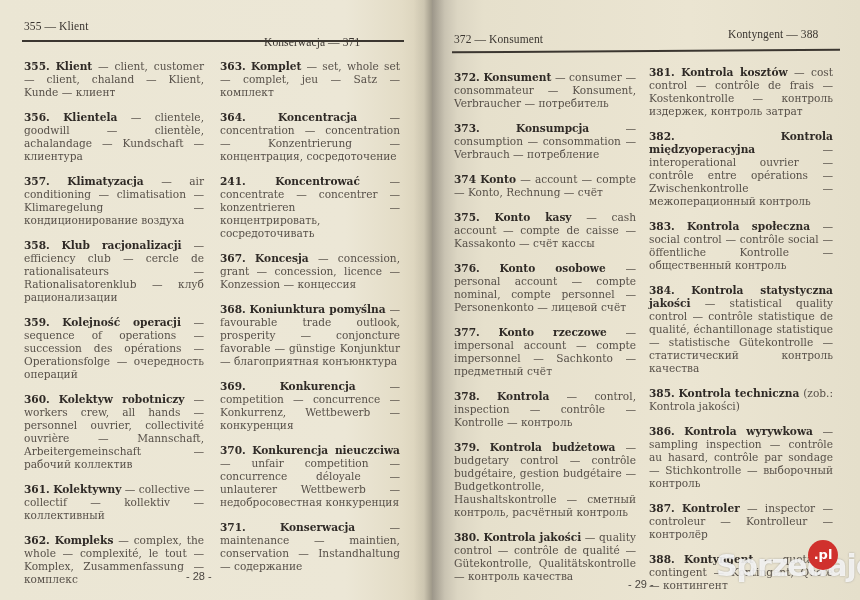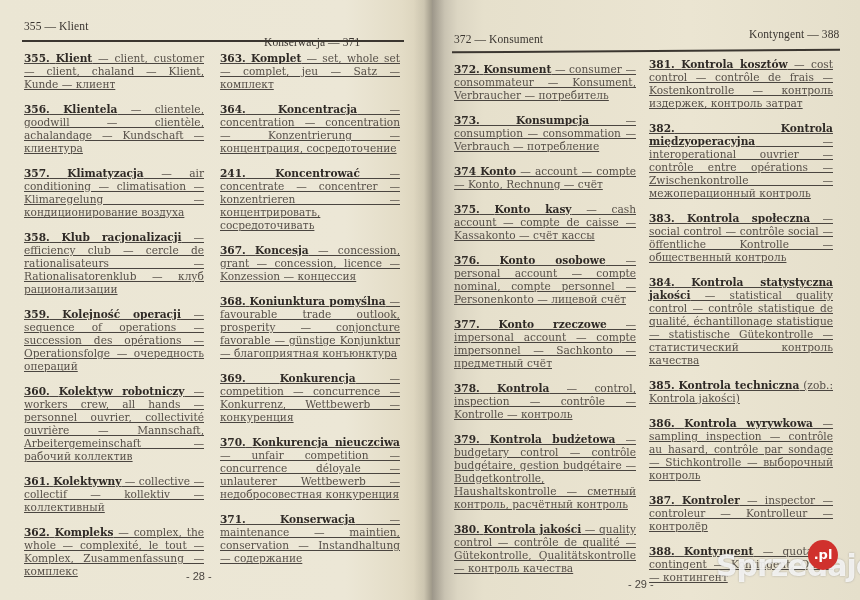--- a/index.html
+++ b/index.html
@@ -28,21 +28,21 @@
   .running-head {
     position:absolute; font-size:11.5px; white-space:nowrap;
     font-family:"Liberation Serif", serif; letter-spacing:0.1px;
   }
   .head-rule { position:absolute; height:2px; background:#3b3630; }
   .col {
     position:absolute; font-size:10.6px; line-height:13px;
     font-family:"DejaVu Serif", serif; color:#4a4540;
     text-align:justify;
   }
-  .entry { margin:0 0 12px 0; hyphens:manual;text-decoration:underline; }
+  .entry { margin:8px 0 12px 0; hyphens:manual; }
   .entry .num { font-weight:bold; color:#2f2a26; }
   .entry .term { font-weight:bold; color:#2f2a26; }
   .entry .def { color:#575049; }
   .folio { position:absolute; font-size:11px; font-family:"Liberation Sans", sans-serif; color:#4a4540; }
   .watermark {
     position:absolute; left:716px; top:548px; font-family:"DejaVu Sans", sans-serif;
     font-weight:bold; font-size:30px; color:rgba(255,255,255,0.82);
     letter-spacing:-1px; text-shadow:0 0 2px rgba(120,120,120,0.6);
   }
   .watermark-badge {
@@ -82,21 +82,21 @@
         <div class="entry"><span class="num">371.</span> <span class="term">Konserwacja</span><span class="def"> — maintenance — maintien, conservation — Instandhaltung — содержание</span></div>
       </div>
 
     <div class="folio" style="left:186px; top:570px;">- 28 -</div>
   </div>
 
   <div class="spine"></div>
 
   <div class="page right">
     <div class="running-head" style="left:22px; top:33px;">372 — Konsument</div>
-    <div class="running-head" style="left:296px; top:28px;margin-left:21px;">Kontyngent — 388</div>
+    <div class="running-head" style="left:296px; top:28px;">Kontyngent — 388</div>
     <div class="head-rule" style="left:20px; top:50px; width:388px; transform:rotate(-0.4deg);"></div>
 
     <div class="col" style="left:22px; top:63px; width:182px;">
         <div class="entry"><span class="num">372.</span> <span class="term">Konsument</span><span class="def"> — consumer — consommateur — Konsument, Verbraucher — потребитель</span></div>
         <div class="entry"><span class="num">373.</span> <span class="term">Konsumpcja</span><span class="def"> — consumption — consommation — Verbrauch — потребление</span></div>
         <div class="entry"><span class="num">374</span> <span class="term">Konto</span><span class="def"> — account — compte — Konto, Rechnung — счёт</span></div>
         <div class="entry"><span class="num">375.</span> <span class="term">Konto kasy</span><span class="def"> — cash account — compte de caisse — Kassakonto — счёт кассы</span></div>
         <div class="entry"><span class="num">376.</span> <span class="term">Konto osobowe</span><span class="def"> — personal account — compte nominal, compte personnel — Personenkonto — лицевой счёт</span></div>
         <div class="entry"><span class="num">377.</span> <span class="term">Konto rzeczowe</span><span class="def"> — impersonal account — compte impersonnel — Sachkonto — предметный счёт</span></div>
         <div class="entry"><span class="num">378.</span> <span class="term">Kontrola</span><span class="def"> — control, inspection — contrôle — Kontrolle — контроль</span></div>

